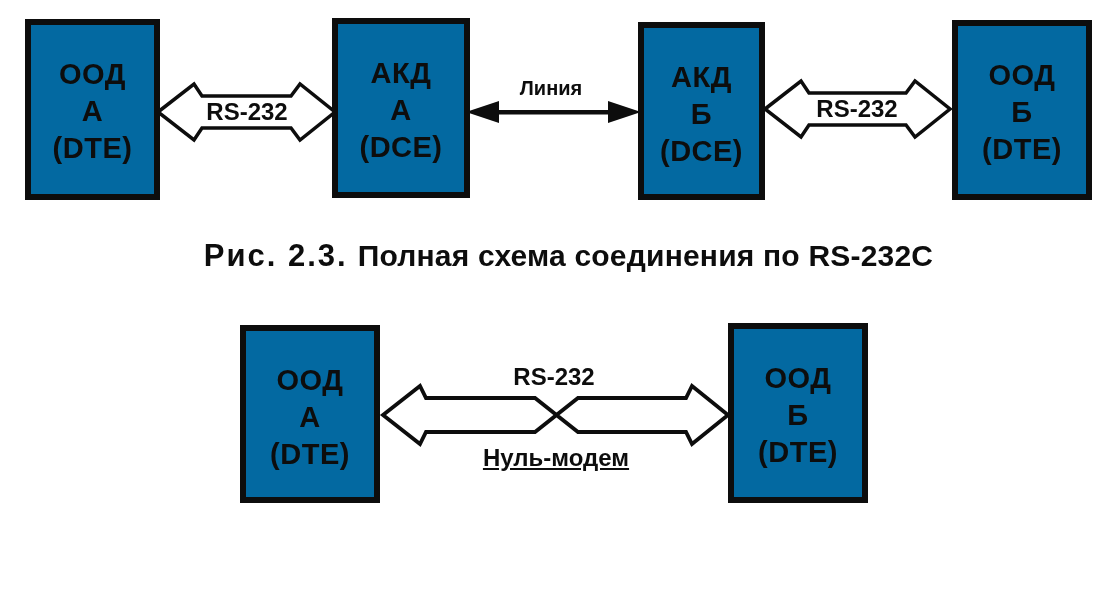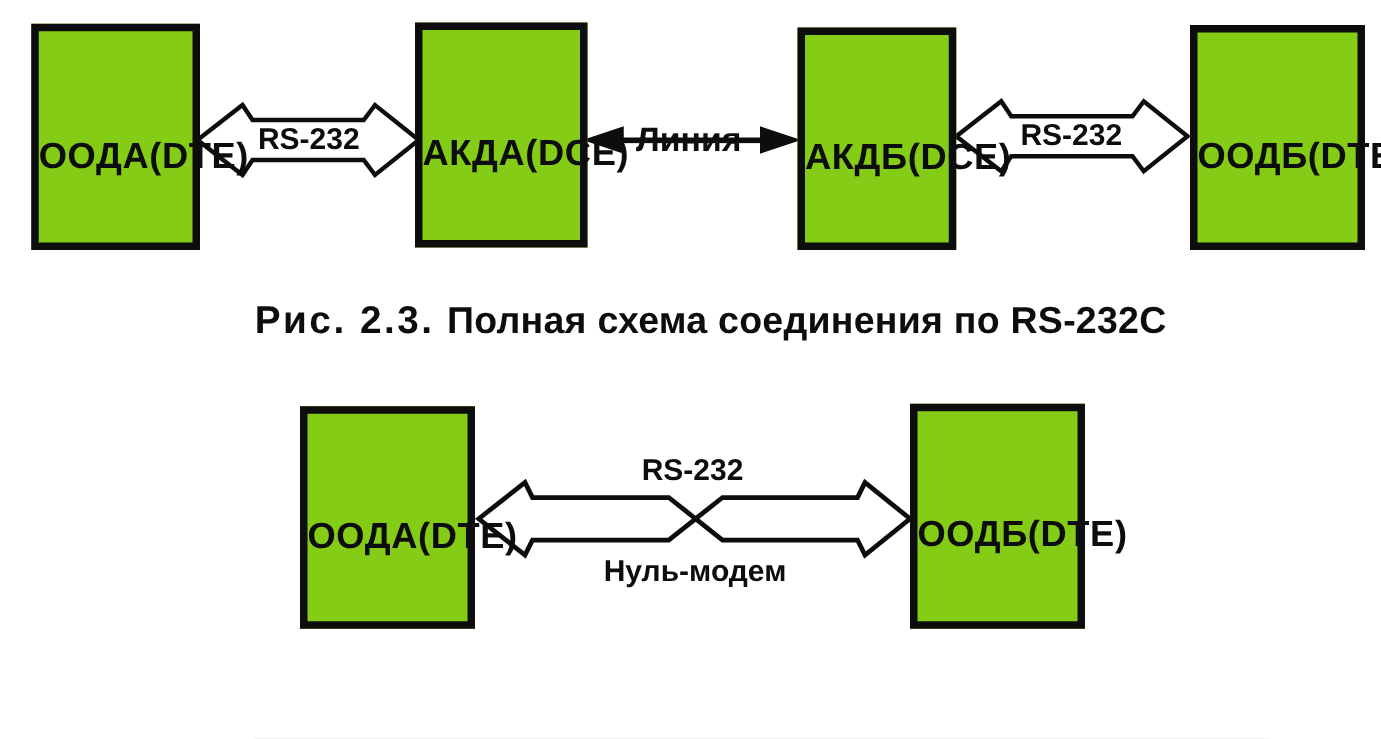--- a/index.html
+++ b/index.html
@@ -13,22 +13,23 @@
   }
   svg.overlay {
     position: absolute; left: 0; top: 0;
     width: 1105px; height: 591px;
     display: block;
   }
   .dbox {
     position: absolute;
     box-sizing: border-box;
     border: 6px solid #0d0d0d;
-    background: #84cc16;
+    background: #0369a1;
     display: flex;
+    flex-direction: column;
     align-items: center;
     padding-top: 31px;
     text-align: center;
   }
   .dbox .bline {
     font-size: 29px;
     font-weight: bold;
     line-height: 37px;
     letter-spacing: 0.5px;
     white-space: nowrap;
@@ -95,36 +96,36 @@
     <div class="bline">(DCE)</div>
   </div>
 
   <div class="dbox" style="left:952px; top:20px; width:140px; height:180px;">
     <div class="bline">ООД</div>
     <div class="bline">Б</div>
     <div class="bline">(DTE)</div>
   </div>
 
   <div class="conn-label" style="left:247px; top:100px;">RS-232</div>
-  <div class="conn-label" style="left:551px; top:76px; font-size:27px;margin-top:24px;">Линия</div>
+  <div class="conn-label" style="left:551px; top:76px; font-size:20px;">Линия</div>
   <div class="conn-label" style="left:857px; top:97px;">RS-232</div>
 
   <div class="caption" style="top:238px;padding-left:32px;">
     <span class="cap-num">Рис. 2.3.</span><span class="cap-text">Полная схема соединения по RS-232C</span>
   </div>
 
   <div class="dbox" style="left:240px; top:325px; width:140px; height:178px;">
     <div class="bline">ООД</div>
     <div class="bline">А</div>
     <div class="bline">(DTE)</div>
   </div>
 
   <div class="dbox" style="left:728px; top:323px; width:140px; height:180px;">
     <div class="bline">ООД</div>
     <div class="bline">Б</div>
     <div class="bline">(DTE)</div>
   </div>
 
   <div class="conn-label" style="left:554px; top:365px;">RS-232</div>
-  <div class="conn-label" style="left:556px; top:446px;">Нуль-модем</div>
+  <div class="conn-label" style="left:556px; top:446px;text-decoration:underline;">Нуль-модем</div>
 
 
 </div>
 
 </body></html>

